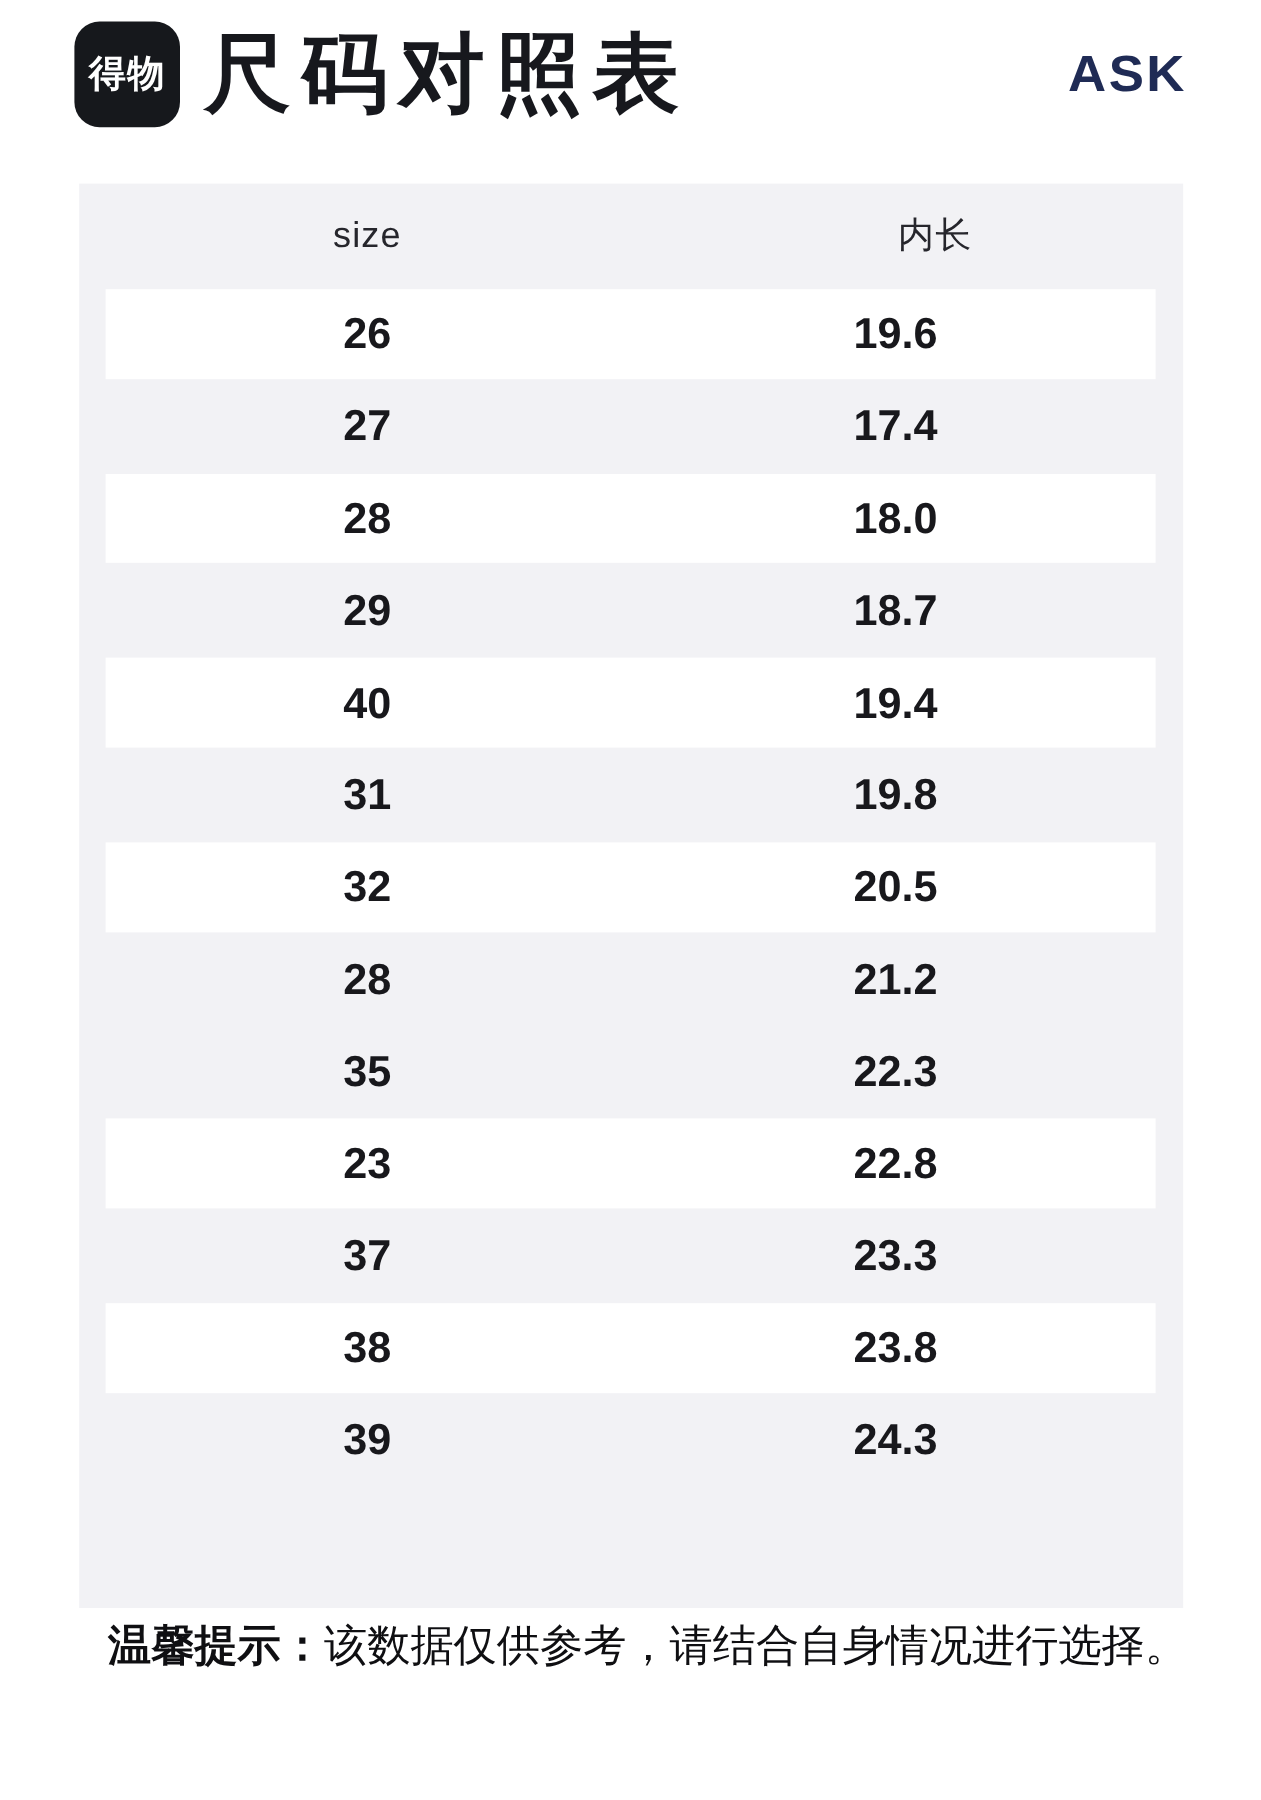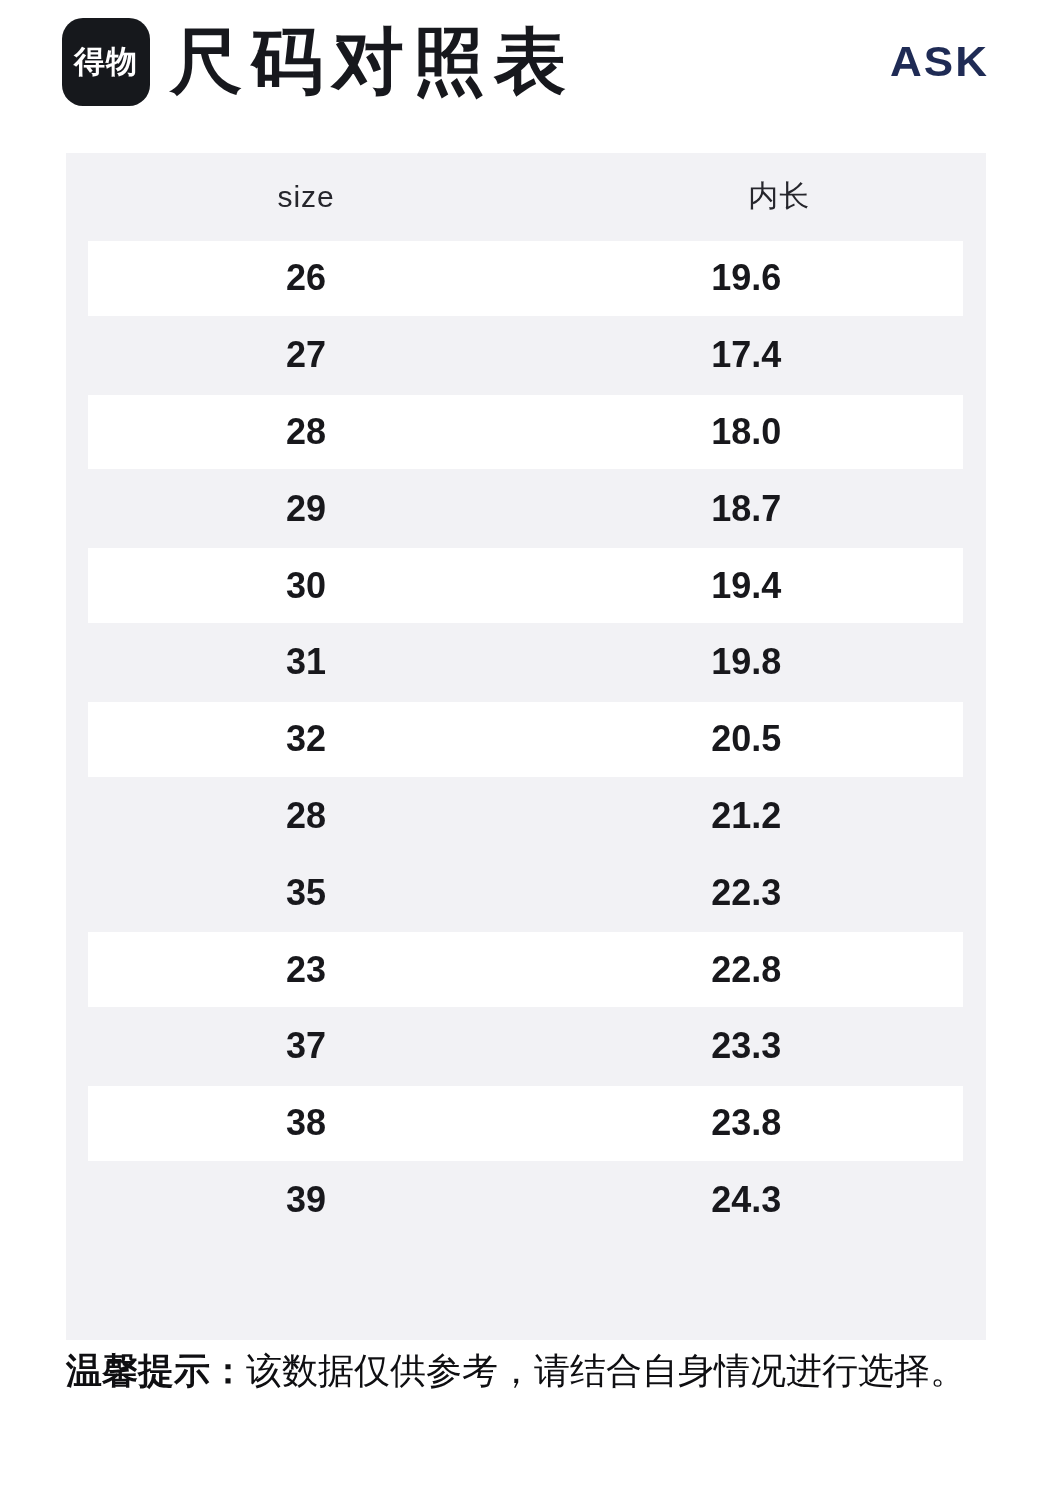--- a/index.html
+++ b/index.html
@@ -108,21 +108,21 @@
   .footer-note {
     position: absolute;
     left: 66px;
     top: 1350px;
     width: 920px;
     font-size: 36px;
     line-height: 1.15;
     color: #0f0f12;
     white-space: nowrap;
   }
-  .footer-note .note-label { font-weight: 700; }
+  .footer-note .note-label { font-weight: 700; margin-left: 24px; }
   .footer-note .note-text { font-weight: 400; }
 </style>
 </head>
 <body>
 
 <div class="page">
 
   <div class="header">
     <div class="logo-badge">得物</div>
     <div class="page-title">尺码对照表</div>
@@ -149,21 +149,21 @@
       <div class="cell col-size">28</div>
       <div class="cell col-length">18.0</div>
     </div>
 
     <div class="row">
       <div class="cell col-size">29</div>
       <div class="cell col-length">18.7</div>
     </div>
 
     <div class="row white">
-      <div class="cell col-size">30</div>
+      <div class="cell col-size">40</div>
       <div class="cell col-length">19.4</div>
     </div>
 
     <div class="row">
       <div class="cell col-size">31</div>
       <div class="cell col-length">19.8</div>
     </div>
 
     <div class="row white">
       <div class="cell col-size">32</div>

